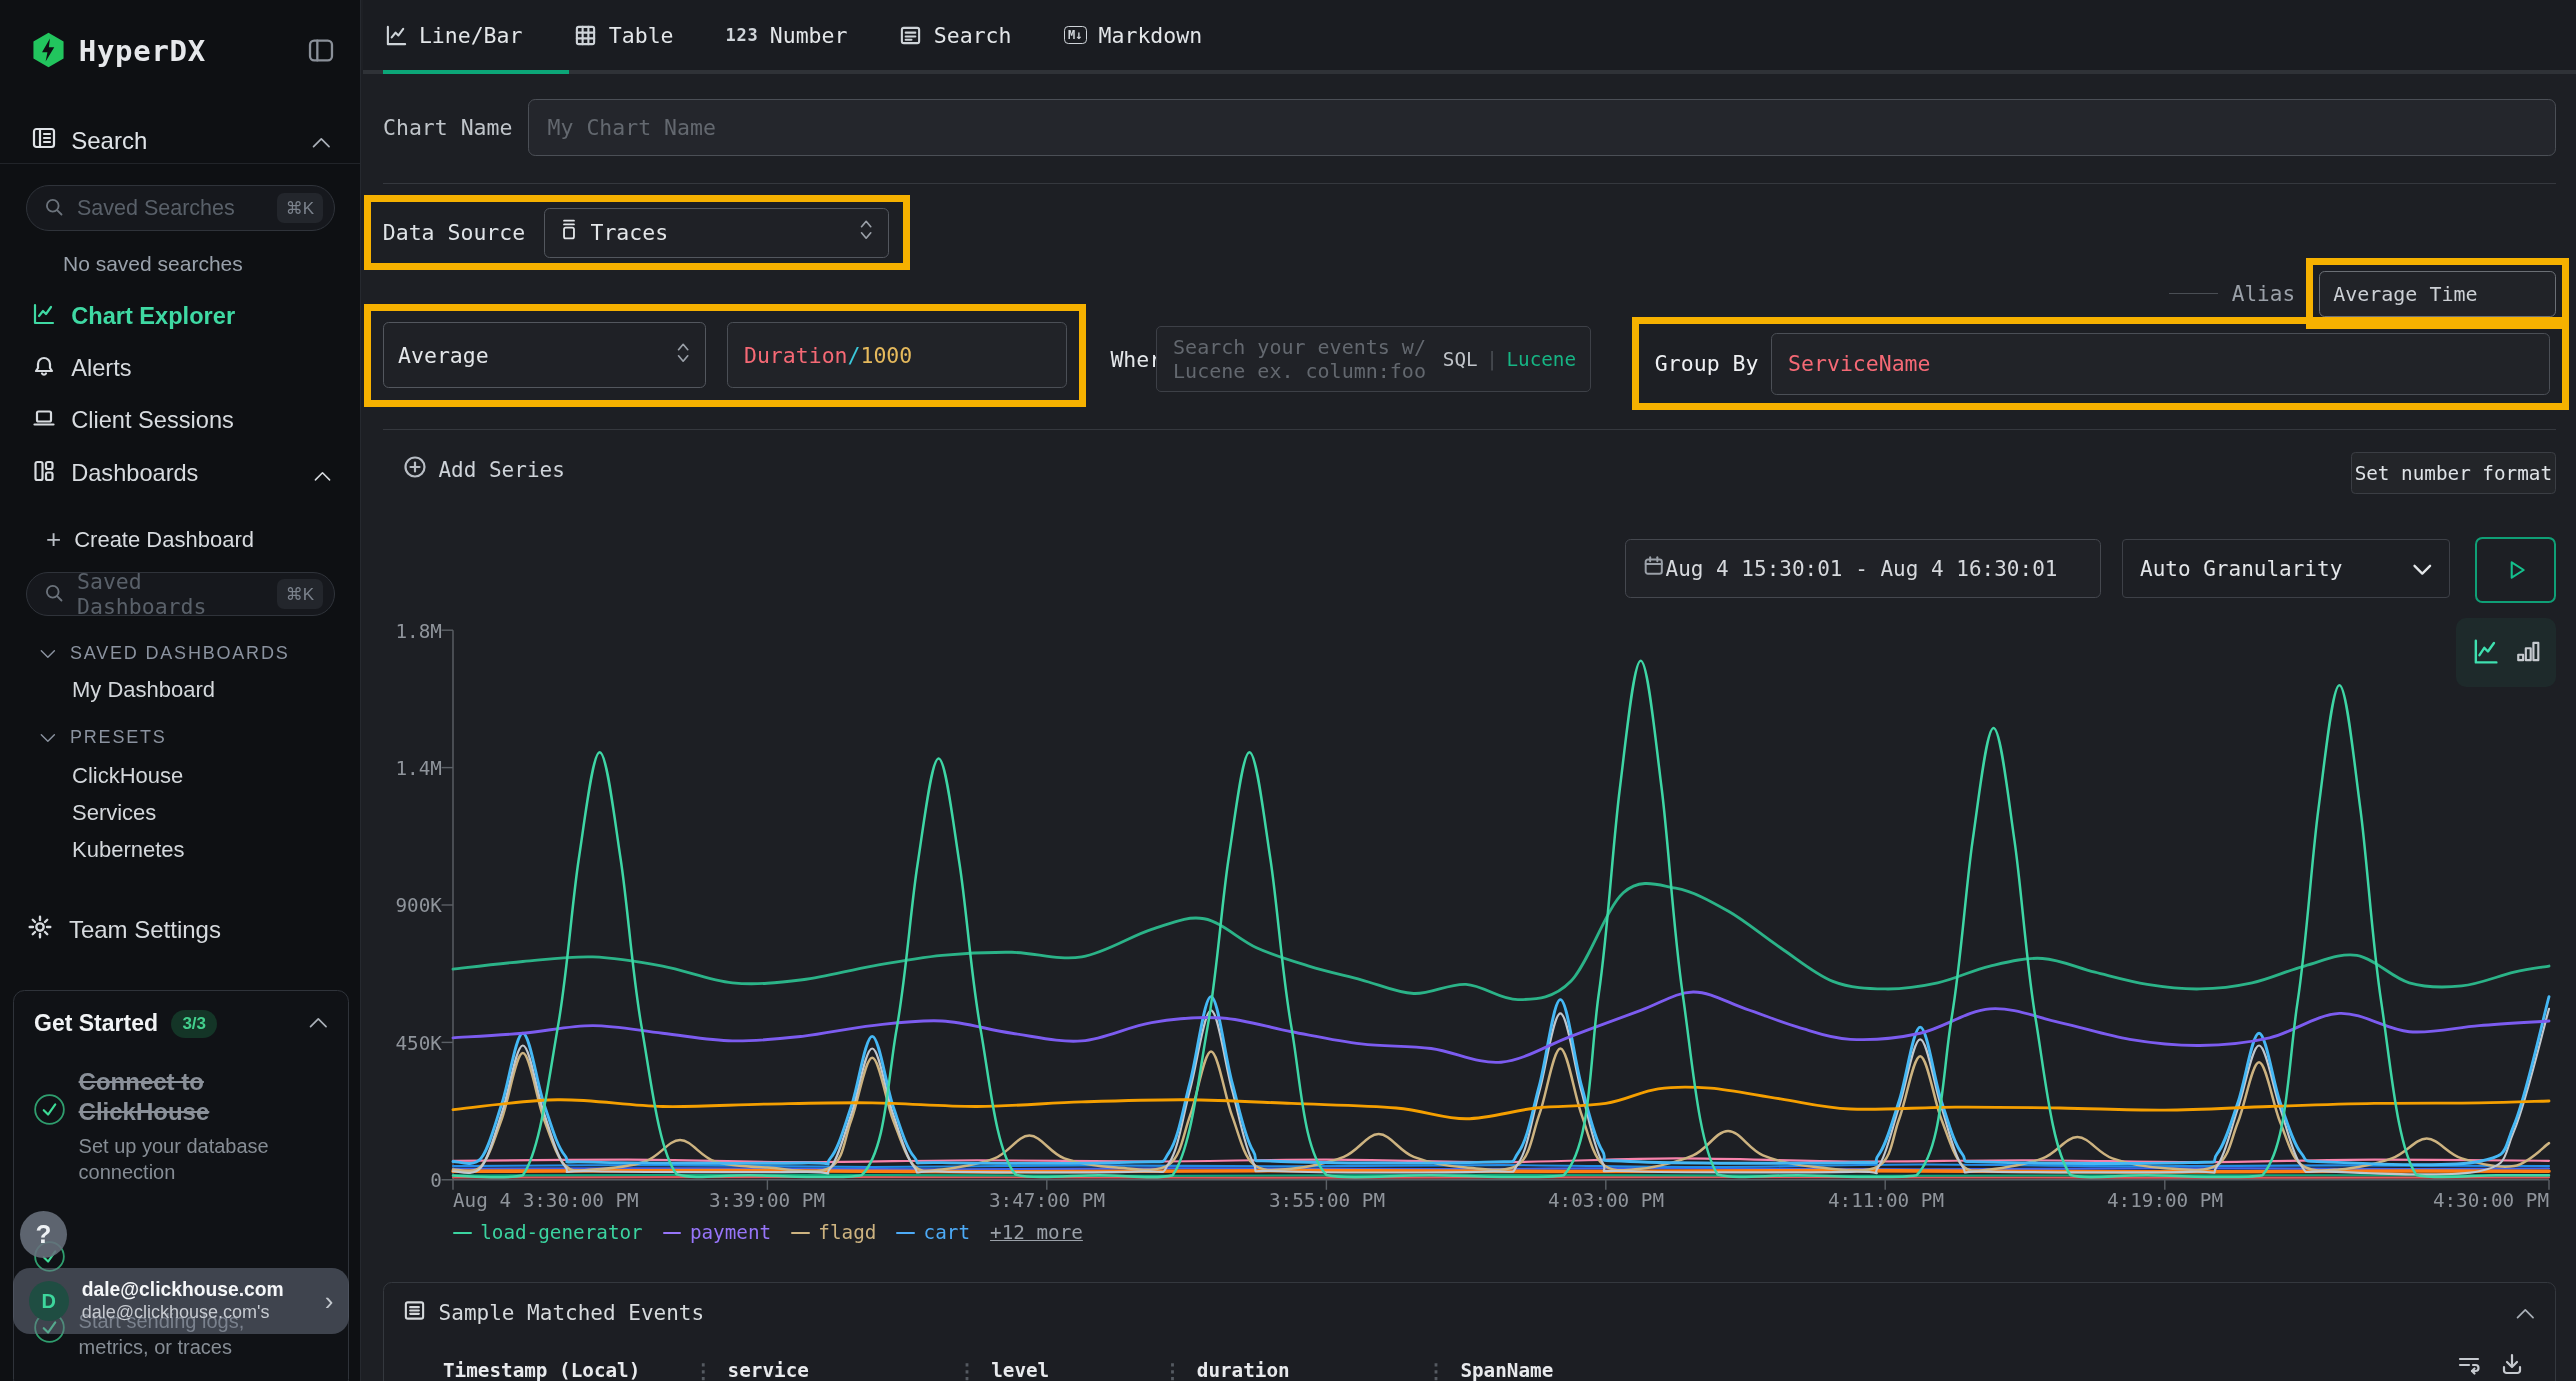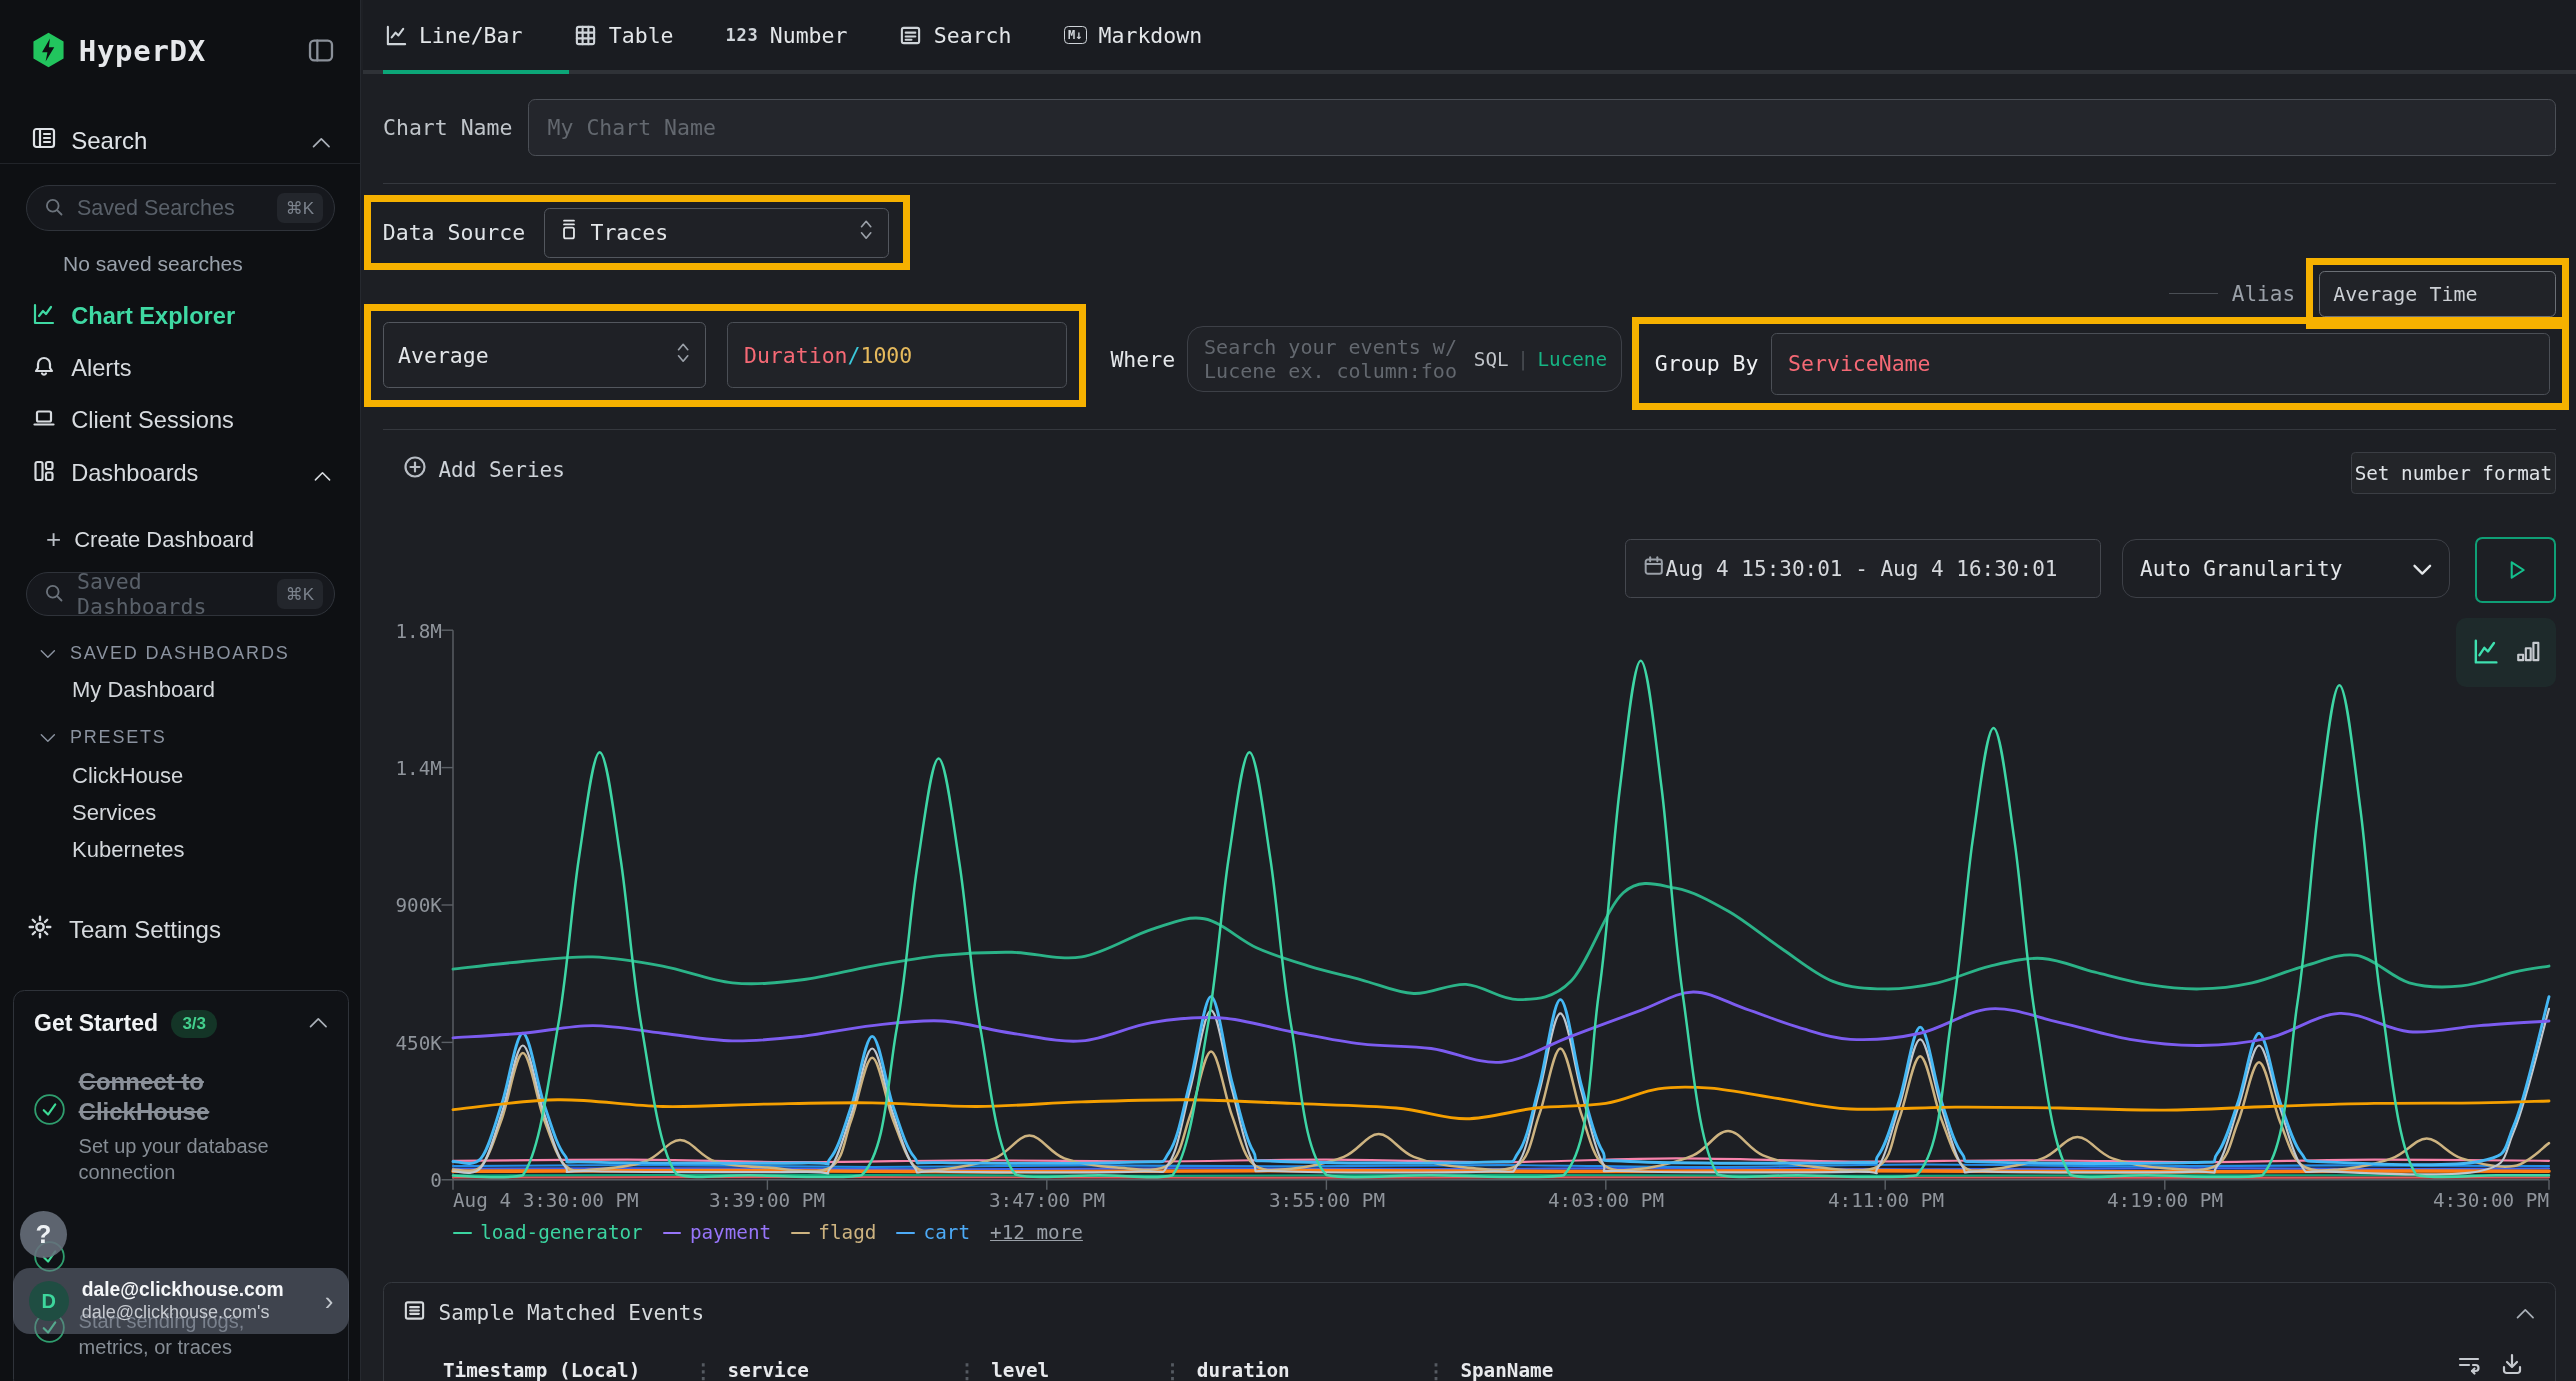--- a/index.html
+++ b/index.html
@@ -81,35 +81,35 @@
   #alias-box { margin-left:11.4px; padding:5.7px; }
   #alias-input { width:237px; height:46px; border:1.4px solid #6b6f75; border-radius:5.7px; background:#212328; display:flex; align-items:center; padding:0 13px; font-size:20px; color:#ccd0d5; }
 
   #agg-band { position:absolute; top:304px; left:1.4px; right:7.2px; height:110px; }
   #agg-ybox { position:absolute; left:0; top:0; display:flex; align-items:center; gap:21.5px; padding:11.4px; }
   .agg-ctl { height:66px; }
   #agg-select { width:323px; }
   .code-input { border:1.4px solid #4b4f56; border-radius:5.7px; background:#212328; display:flex; align-items:center; padding:0 15.7px; font-size:21.5px; }
   #field-input { width:340px; height:66px; }
   #where-label { position:absolute; left:746px; top:50%; transform:translateY(-50%); color:#e4e7ea; font-size:21.5px; }
-  #where-input { position:absolute; left:823px; width:435px; height:66px; top:22px; border:1.4px solid #3d4047; border-radius:16px; background:#202227; display:flex; align-items:center; padding:0 14.3px 0 15.7px; }
+  #where-input { position:absolute; left:792px; width:435px; height:66px; top:22px; border:1.4px solid #3d4047; border-radius:5px; background:#202227; display:flex; align-items:center; padding:0 14.3px 0 15.7px; }
   #where-input .ph { font-size:20px; }
   .sql-toggle { margin-left:auto; display:flex; align-items:center; gap:8.6px; font-size:19.3px; }
   .sql-toggle .sql { color:#c1c5ca; cursor:pointer; }
   .sql-toggle .bar { color:#4a4e54; }
   .sql-toggle .lucene { color:#16b584; cursor:pointer; }
   #group-ybox { position:absolute; right:0; top:13px; display:flex; align-items:center; gap:13px; padding:8.6px 11.4px; }
   #group-label { color:#eef0f3; font-size:21.5px; white-space:nowrap; margin-left:4.3px; }
   #group-input { width:779px; height:62px; }
 
   #add-series { position:absolute; top:455px; left:40px; display:flex; align-items:center; gap:11.4px; color:#ced3d9; font-size:21px; cursor:pointer; }
   #set-number-format { position:absolute; top:452px; right:20px; height:42px; background:#232529; border:1.4px solid #3b3e44; border-radius:4.3px; color:#dfe3e7; font-size:19.3px; padding:0 3px; display:flex; align-items:center; cursor:pointer; }
 
   #date-range { position:absolute; top:539px; left:1262px; width:476px; height:59px; border:1.4px solid #45484f; border-radius:5.7px; background:#202227; display:flex; align-items:center; gap:1px; padding:0 17px; color:#d6d9dd; font-size:21px; cursor:pointer; }
-  #granularity { position:absolute; top:539px; left:1759px; width:328px; height:59px; border:1.4px solid #3d4047; border-radius:14px; display:flex; align-items:center; padding:0 17px; color:#e3e6e9; font-size:21px; cursor:pointer; }
+  #granularity { position:absolute; top:539px; left:1759px; width:328px; height:59px; border:1.4px solid #3d4047; border-radius:4px; display:flex; align-items:center; padding:0 17px; color:#e3e6e9; font-size:21px; cursor:pointer; }
   #granularity .chev { margin-left:auto; color:#e3e6e9; }
   #run-btn { position:absolute; top:537px; right:20px; width:81px; height:66px; border:2.1px solid #0f9f76; border-radius:7.2px; background:transparent; display:flex; align-items:center; justify-content:center; cursor:pointer; }
   #display-toggle { position:absolute; top:618px; right:20px; width:100px; height:69px; background:#1e2a2b; border-radius:10px; display:flex; align-items:center; justify-content:center; gap:15.7px; }
 
   
   .ylab { position:absolute; width:76px; text-align:right; color:#8f949b; font-size:19.3px; }
   .xlab { position:absolute; top:1189px; color:#8f949b; font-size:19.3px; white-space:nowrap; }
   #chart-svg { position:absolute; left:90px; top:630px; overflow:visible; }
   #legend { position:absolute; left:90px; top:1221px; display:flex; align-items:center; gap:20px; font-size:19.3px; }
   .lg-item { display:flex; align-items:center; gap:8.6px; cursor:pointer; }

